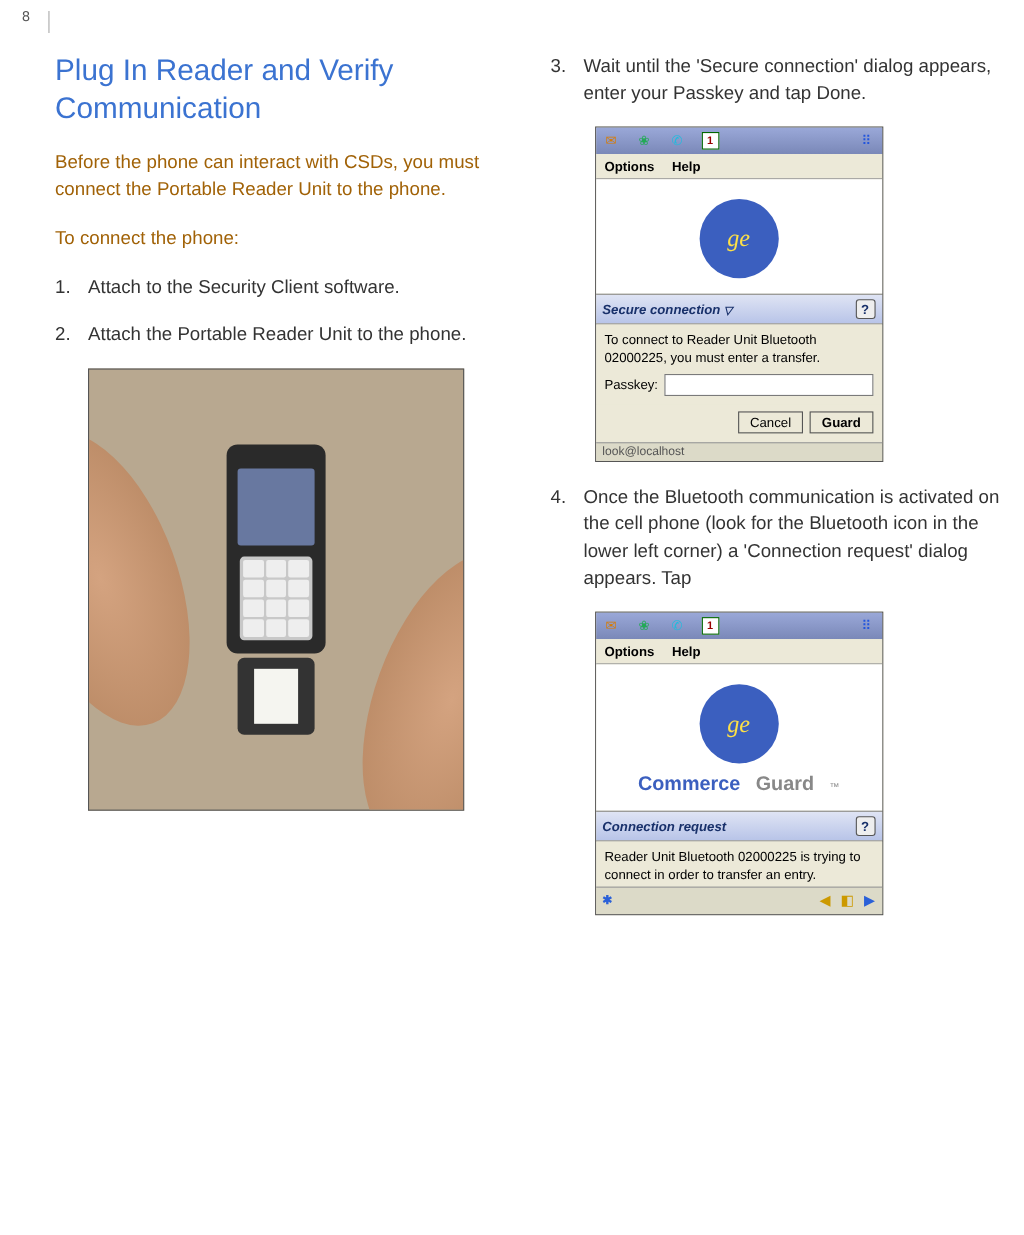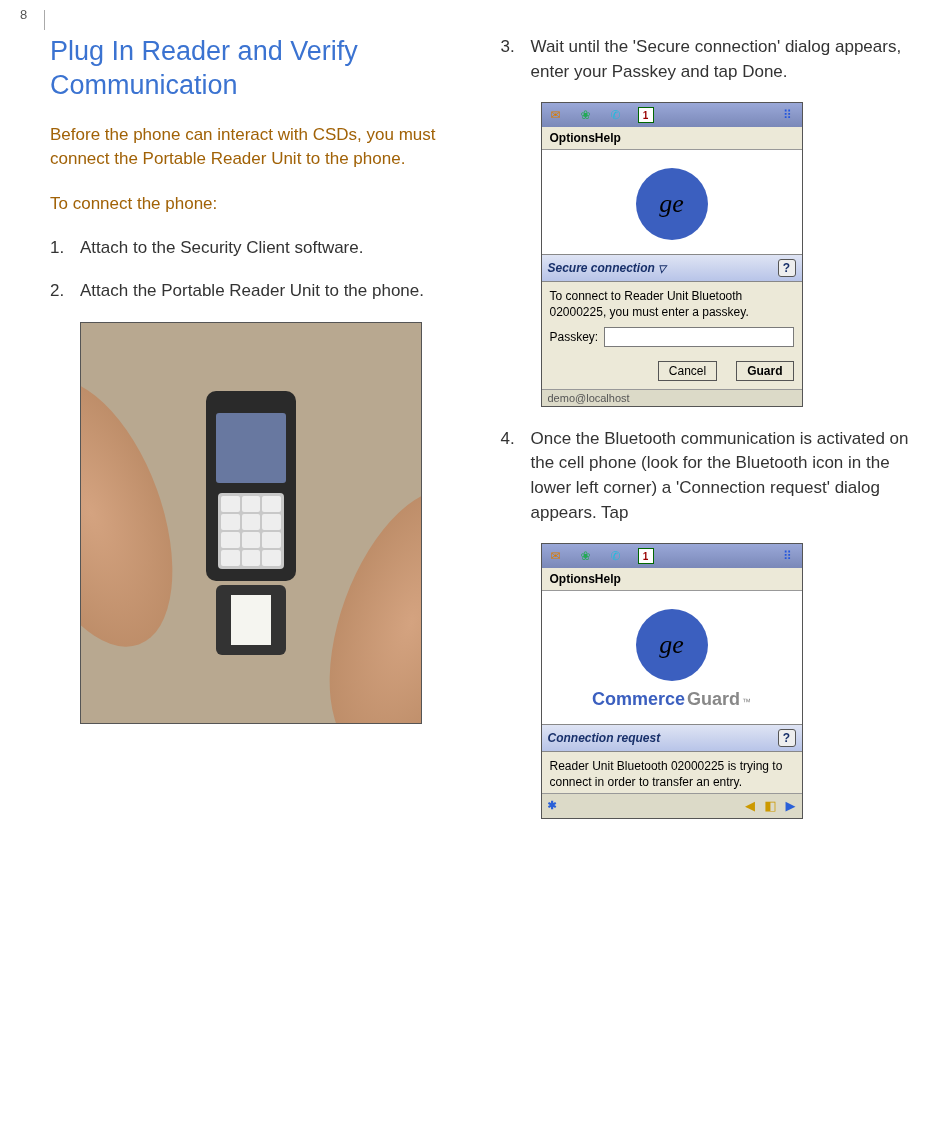--- a/index.html
+++ b/index.html
@@ -31,20 +31,21 @@
     gap: 10px;
     margin-bottom: 5px;
   }
   .columns {
     display: flex;
     gap: 40px;
     padding-left: 30px;
   }
   .col {
     flex: 1;
+    margin-top: 13px;
   }
   h2.section-title {
     color: #3b73d1;
     font-weight: normal;
     font-size: 27px;
     margin: 0 0 20px 0;
     line-height: 1.25;
   }
   p.body-text {
     font-size: 17px;
@@ -163,20 +164,21 @@
     display: inline-flex;
     align-items: center;
     justify-content: center;
     font-size: 12px;
   }
   .ss-menubar {
     height: 22px;
     background: #ece9d8;
     display: flex;
     align-items: center;
+    gap: 16px;
     padding: 0 8px;
     border-bottom: 1px solid #999;
     font-weight: bold;
     color: #000;
   }
   .ss-logoarea {
     background: #fff;
     display: flex;
     flex-direction: column;
     align-items: center;
@@ -186,30 +188,30 @@
   .ge-circle {
     width: 72px;
     height: 72px;
     border-radius: 50%;
     background: #3b5fbf;
     display: flex;
     align-items: center;
     justify-content: center;
   }
   .ge-inner {
-    color: #000000;
-    font-size: 26px;
+    color: #fde047;
+    font-size: 22px;
     font-style: italic;
     font-family: Georgia, serif;
   }
   .brand-row {
     margin-top: 8px;
     display: flex;
     align-items: baseline;
-    gap: 2px;
+    gap: 14px;
   }
   .brand-blue { color: #3b5fbf; font-weight: bold; font-size: 18px;}
   .brand-grey { color: #888; font-weight: bold; font-size: 18px;}
   .brand-tm { color: #888; font-size: 9px; vertical-align: super;}
   .ss-titlebar {
     background: linear-gradient(#dfe4f4, #b8c4e8);
     padding: 4px 6px;
     font-weight: bold;
     font-style: italic;
     color: #18306a;
@@ -246,21 +248,21 @@
   }
   .ss-input {
     flex: 1;
     height: 18px;
     background: #fff;
     border: 1px solid #7a7a7a;
   }
   .ss-buttons {
     display: flex;
     justify-content: flex-end;
-    gap: 19px;
+    gap: 6px;
     padding: 6px 8px 8px 8px;
     background: #ece9d8;
   }
   .ss-btn {
     border: 1px solid #555;
     background: #ece9d8;
     padding: 2px 10px;
     font-size: 12px;
     font-family: inherit;
   }
@@ -360,31 +362,31 @@
         <div class="ss-logoarea">
           <div class="ge-circle">
             <span class="ge-inner">ge</span>
           </div>
         </div>
         <div class="ss-titlebar">
           <span><span>Secure connection</span><span class="arrow-down"></span></span>
           <span class="help-q">?</span>
         </div>
         <div class="ss-body">
-          <div>To connect to Reader Unit Bluetooth 02000225, you must enter a passkey.</div>
+          <div>To connect to Reader Unit Bluetooth 02000225, you must enter a transfer.</div>
           <div class="ss-row">
             <span>Passkey:</span>
             <div class="ss-input"></div>
           </div>
         </div>
         <div class="ss-buttons">
           <button class="ss-btn">Cancel</button>
           <button class="ss-btn bold">Guard</button>
         </div>
-        <div class="ss-status">demo@localhost</div>
+        <div class="ss-status">look@localhost</div>
       </div>
 
       <div class="step">
         <span class="num">4.</span>
         <span>Once the Bluetooth communication is activated on the cell phone (look for the Bluetooth icon in the lower left corner) a 'Connection request' dialog appears. Tap</span>
       </div>
 
       <div class="screenshot">
         <div class="ss-iconbar">
           <span style="color:#d97b00">✉</span>

